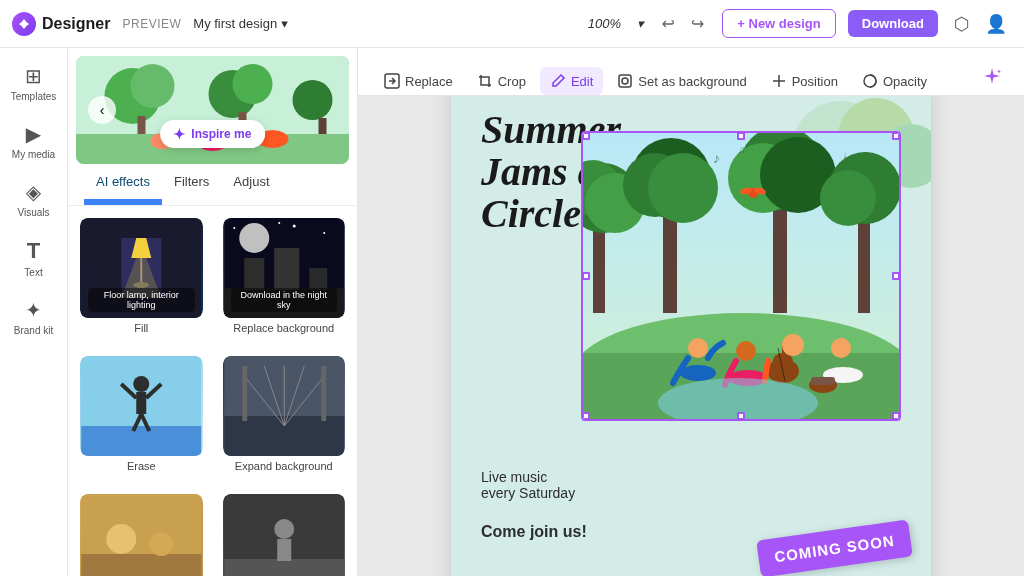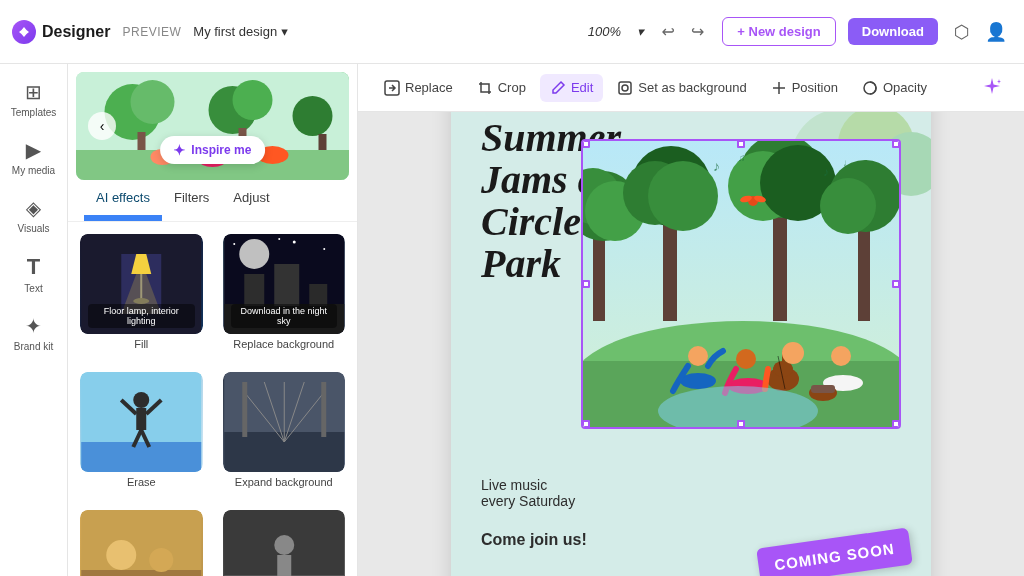--- a/index.html
+++ b/index.html
@@ -1,19 +1,19 @@
 <!DOCTYPE html>
 <html><head>
   <meta charset="utf-8">
   <style>
     * { margin: 0; padding: 0; box-sizing: border-box; }
     body { font-family: -apple-system, BlinkMacSystemFont, 'Segoe UI', sans-serif; width: 1024px; height: 576px; overflow: hidden; background: #f5f5f5; display: flex; flex-direction: column; }
 
     
-    .topbar { height: 64px; background: #fff; border-bottom: 1px solid #e5e5e5; display: flex; align-items: center; padding: 0 12px; gap: 12px; flex-shrink: 0; z-index: 10; }
+    .topbar { height: 48px; background: #fff; border-bottom: 1px solid #e5e5e5; display: flex; align-items: center; padding: 0 12px; gap: 12px; flex-shrink: 0; z-index: 10; }
     .topbar-logo { display: flex; align-items: center; gap: 6px; }
     .topbar-logo-icon { width: 24px; height: 24px; background: linear-gradient(135deg, #a855f7, #7c3aed); border-radius: 50%; display: flex; align-items: center; justify-content: center; }
     .topbar-logo-icon svg { width: 14px; height: 14px; fill: white; }
     .topbar-title { font-weight: 700; font-size: 16px; color: #1a1a1a; }
     .topbar-preview { font-size: 12px; color: #888; font-weight: 500; letter-spacing: 0.5px; }
     .topbar-design-name { display: flex; align-items: center; gap: 4px; font-size: 13px; color: #333; cursor: pointer; }
     .topbar-design-name span { font-weight: 500; }
     .topbar-spacer { flex: 1; }
     .zoom-control { display: flex; align-items: flex-end; gap: 16px; font-size: 13px; color: #333; font-style: italic; }
     .undo-redo { display: flex; gap: 4px; }
@@ -49,21 +49,21 @@
     .effect-card { border-radius: 8px; overflow: hidden; cursor: pointer; position: relative; }
     .effect-thumb-placeholder { width: 100%; height: 100px; border-radius: 8px; display: flex; align-items: center; justify-content: center; font-size: 10px; color: #fff; position: relative; overflow: hidden; }
     .coming-soon-badge { position: absolute; top: 6px; left: 6px; background: rgba(0,0,0,0.6); color: #fff; font-size: 9px; padding: 2px 6px; border-radius: 10px; display: flex; align-items: center; gap: 3px; }
     .badge-dot { width: 5px; height: 5px; background: #a855f7; border-radius: 50%; }
     .effect-label-text { position: absolute; bottom: 6px; left: 8px; right: 8px; font-size: 9px; color: #fff; background: rgba(0,0,0,0.45); padding: 2px 5px; border-radius: 4px; text-align: center; }
     .effect-name { text-align: center; font-size: 11px; color: #444; margin-top: 4px; padding-bottom: 2px; }
     .try-it-badge { position: absolute; top: 6px; left: 6px; background: #4ade80; color: #fff; font-size: 9px; padding: 2px 6px; border-radius: 10px; font-weight: 600; }
 
     
     .canvas-area { flex: 1; background: #e8e8e8; display: flex; flex-direction: column; overflow: hidden; }
-    .toolbar { height: 48px; background: #fff; border-bottom: 1px solid #e5e5e5; display: flex; align-items: center; padding: 0 16px; gap: 4px; flex-shrink: 0; }
+    .toolbar { height: 48px; background: #fff; border-bottom: 1px solid #e5e5e5; display: flex; align-items: flex-end; padding: 0 16px; gap: 4px; flex-shrink: 0; }
     .toolbar-btn { display: flex; align-items: center; gap: 5px; padding: 6px 10px; border-radius: 6px; border: none; background: none; cursor: pointer; font-size: 13px; color: #444; font-weight: 500; }
     .toolbar-btn.active { background: #f0e9ff; color: #7c3aed; }
     .toolbar-btn svg { width: 16px; height: 16px; }
     .toolbar-spacer { flex: 1; }
     .sparkle-btn { background: none; border: none; cursor: pointer; padding: 6px; border-radius: 6px; }
 
     .canvas-scroll { flex: 1; overflow: auto; display: flex; align-items: center; justify-content: center; padding: 20px; }
     .canvas-frame { width: 480px; height: 510px; background: #d4ece8; border-radius: 4px; position: relative; box-shadow: 0 4px 20px rgba(0,0,0,0.15); overflow: hidden; }
     .canvas-image-box { position: absolute; top: 50px; left: 130px; width: 320px; height: 290px; border: 2px solid #a855f7; border-radius: 4px; overflow: hidden; z-index: 3; background: #b8e0d4; }
 
@@ -388,21 +388,20 @@
           <circle cx="130" cy="70" r="50" fill="#a8d8a8"></circle>
           <circle cx="165" cy="55" r="38" fill="#8bc34a"></circle>
           <circle cx="200" cy="75" r="32" fill="#66bb6a"></circle>
           <rect x="148" y="115" width="10" height="50" fill="#795548"></rect>
         </svg>
 
         <div style="position:absolute;top:28px;left:30px;font-size:40px;font-weight:900;color:#1a1a1a;line-height:1.05;font-style:italic;font-family:Georgia,serif;z-index:2;">
           <div>Summer</div>
           <div>Jams at</div>
           <div>Circle</div>
-          <div>Park</div>
         </div>
 
         <div style="position:absolute;bottom:90px;left:30px;font-size:14px;color:#2d2d2d;font-weight:500;z-index:2;">
           <div>Live music</div>
           <div>every Saturday</div>
         </div>
 
         <div style="position:absolute;bottom:50px;left:30px;font-size:16px;color:#2d2d2d;font-weight:700;z-index:2;margin-top:48px;">Come join us!</div>
 
         <div class="canvas-image-box">

